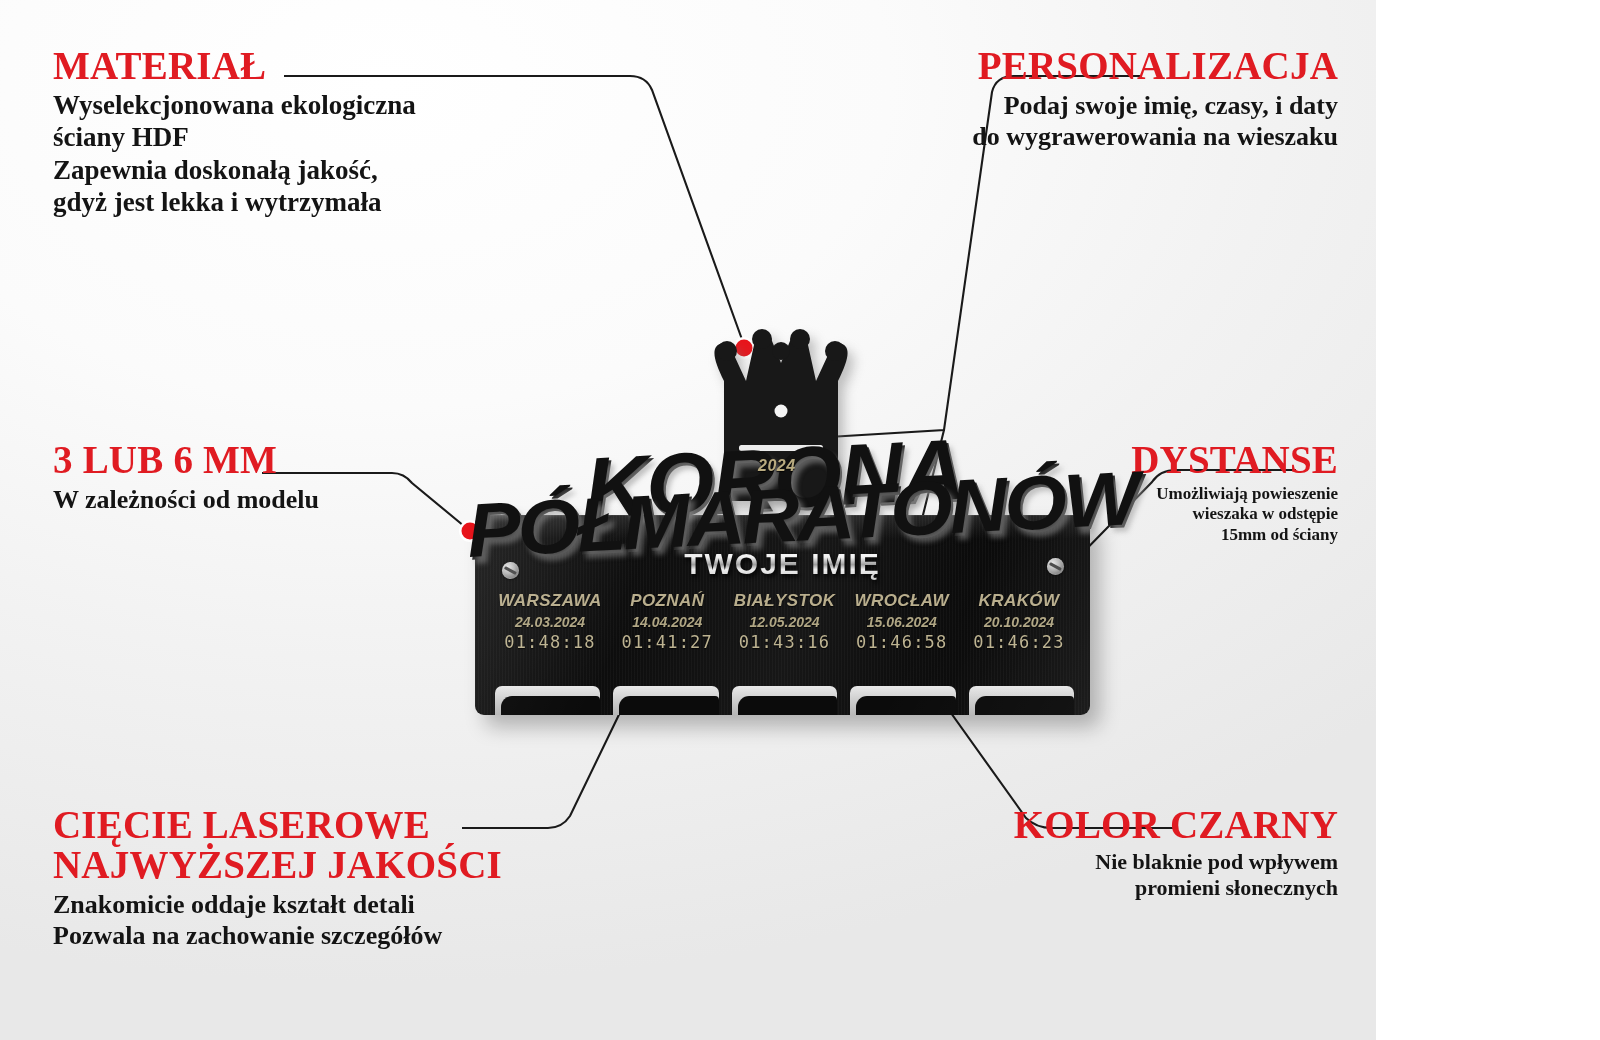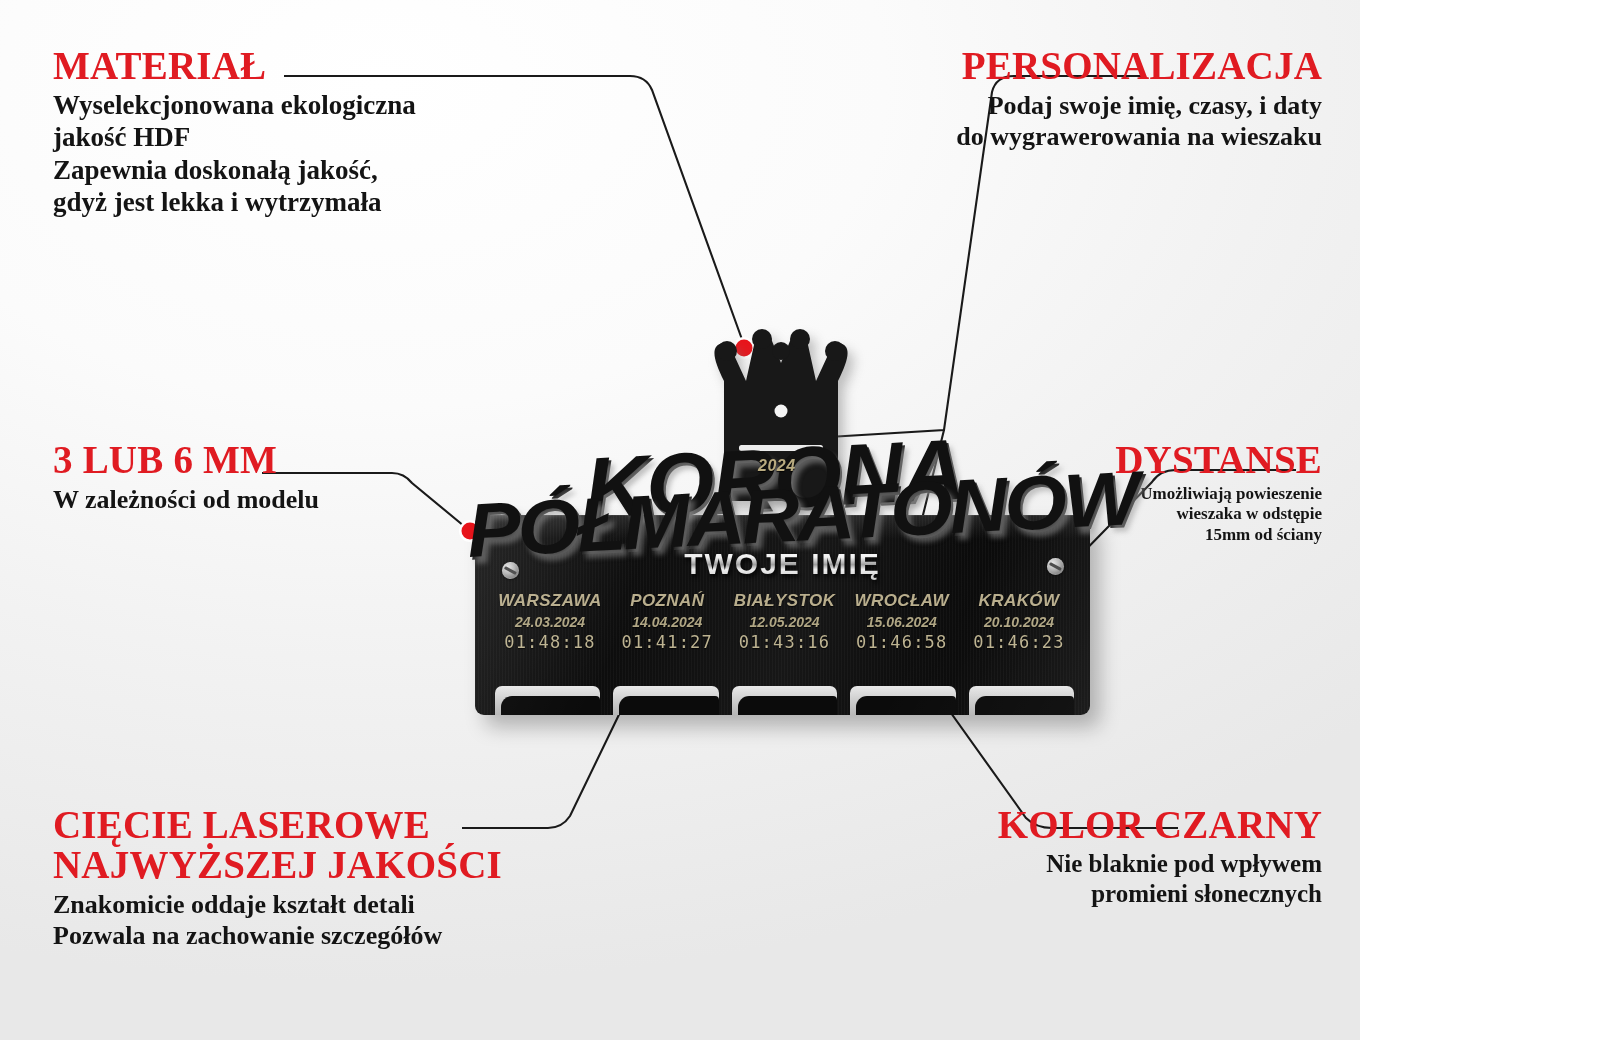--- a/index.html
+++ b/index.html
@@ -6,20 +6,21 @@
   body{
     width:1600px;height:1040px;overflow:hidden;position:relative;
     font-family:"Liberation Serif", serif;
     background:#ffffff;
   }
   #stage{
     position:absolute;inset:0;width:1360px;height:1040px;
     background:
       radial-gradient(ellipse 1400px 900px at 28% 8%, #ffffff 0%, #fbfbfb 36%, #f2f2f2 64%, #e8e8e8 100%),
       linear-gradient(152deg,#ffffff 0%,#f7f7f7 42%,#eaeaea 78%,#e2e2e2 100%);
+    padding-left: 16px;
   }
 
   
   .callout{position:absolute;}
   .callout .title{
     font-weight:bold;line-height:1.02;letter-spacing:.2px;
     color:#e01b22;white-space:nowrap;
   }
   .callout .title .ln{display:block;}
   .callout .body{
@@ -44,21 +45,21 @@
   .c-dystanse{right:38px;top:440px;}
   .c-dystanse .title{font-size:39px;}
   .c-dystanse .body{font-size:17px;margin-top:4px;}
 
   .c-laser{left:53px;top:805px;font-family:Liberation Serif, serif;}
   .c-laser .title{font-size:39px;}
   .c-laser .body{font-size:26px;margin-top:4px;}
 
   .c-kolor{right:38px;top:805px;}
   .c-kolor .title{font-size:39px;}
-  .c-kolor .body{font-size:25px;margin-top:4px;}
+  .c-kolor .body{font-size:22px;margin-top:4px;}
 
   
   #leaders{position:absolute;left:0;top:0;width:1600px;height:1040px;pointer-events:none;}
   #leaders path{fill:none;stroke:#1a1a1a;stroke-width:2.1;}
   .dot-g circle.halo{fill:#ffffff;}
   .dot-g circle.core{fill:#e8141b;}
 
   
   #product{position:absolute;left:455px;top:325px;width:640px;height:390px;}
 
@@ -223,21 +224,21 @@
         <circle class="core" cx="936" cy="692" r="8.5"></circle>
     </g>
   </svg>
 
   <div class="callout left c-material">
     <div class="title">
       <span class="ln">MATERIAŁ</span>
     </div>
     <div class="body">
       <span class="ln">Wyselekcjonowana ekologiczna</span>
-      <span class="ln">jakość HDF</span>
+      <span class="ln">ściany HDF</span>
       <span class="ln">Zapewnia doskonałą jakość,</span>
       <span class="ln">gdyż jest lekka i wytrzymała</span>
     </div>
   </div>
 
   <div class="callout right c-person">
     <div class="title">
       <span class="ln">PERSONALIZACJA</span>
     </div>
     <div class="body">

